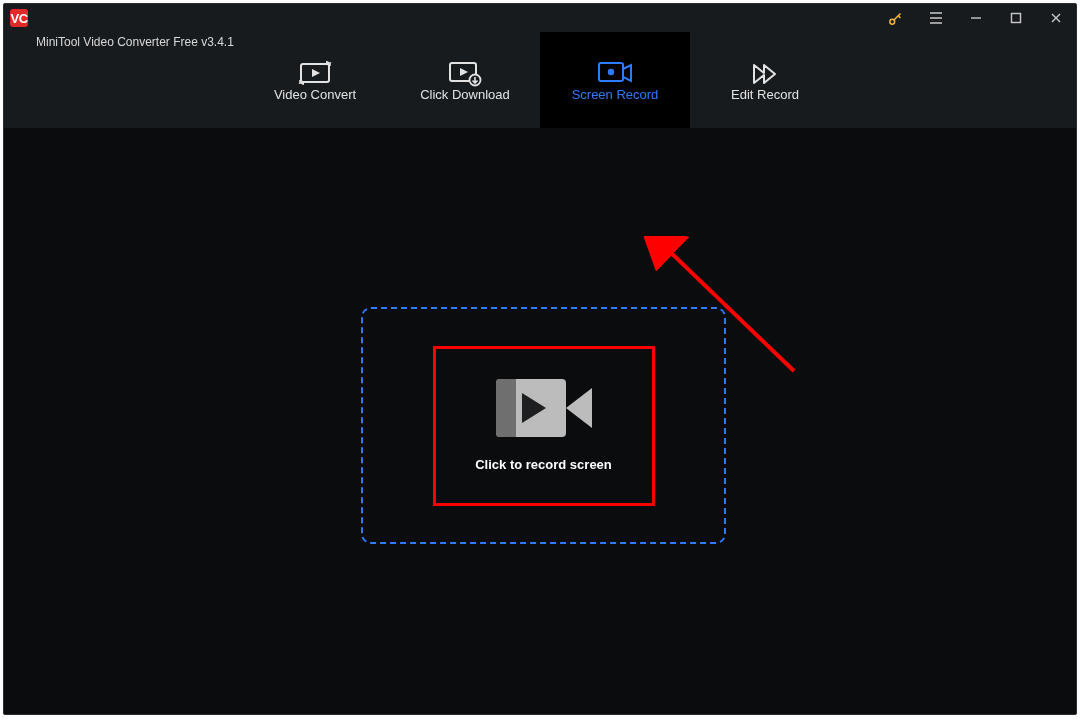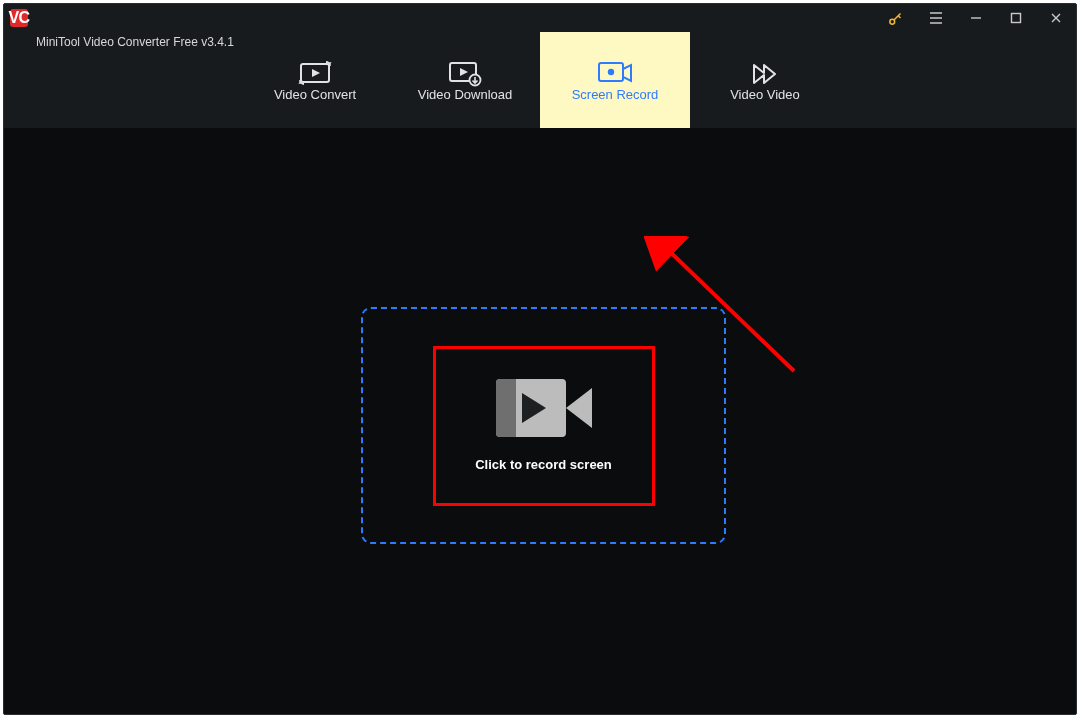--- a/index.html
+++ b/index.html
@@ -10,42 +10,42 @@
   }
   
   .titlebar {
     display: flex; align-items: center; height: 28px;
     background: #181b1e; color: #d8d8d8; font-size: 12px;
     padding-left: 6px;
   }
   .app-logo {
     width: 18px; height: 18px; background: #e02a2a; border-radius: 3px;
     display: flex; align-items: center; justify-content: center;
-    color: #fff; font-weight: bold; font-size: 16px; letter-spacing: -0.5px;
+    color: #fff; font-weight: bold; font-size: 13px; letter-spacing: -0.5px;
     margin-right: 8px;
   }
   .titlebar-title { flex: 0 0 auto; margin-top: 48px; }
   .titlebar-spacer { flex: 1 1 auto; }
   .titlebar-controls { display: flex; align-items: center; height: 100%; }
   .tb-btn {
     width: 40px; height: 28px; display: flex; align-items: center; justify-content: center;
     color: #c9c9c9;
   }
   .tb-btn svg { display: block; }
   .key-icon svg path { stroke: #f2b63a; }
   
   .tabs {
     display: flex; height: 96px; background: #181b1e;
     justify-content: center; align-items: stretch;
   }
   .tab {
     width: 150px; display: flex; flex-direction: column; align-items: center; justify-content: center;
     color: #e2e2e2; font-size: 13px;
   }
-  .tab.active { background: #fef9c3; color: #2f7bff; align-items: center; }
+  .tab.active { background: #000000; color: #2f7bff; align-items: center; }
   .tab.active .tab-label { color: #2f7bff; }
   .tab-icon { height: 28px; display: flex; align-items: center; justify-content: center; }
   .tab-label { color: #e2e2e2; }
   
   .main {
     position: relative; width: 100%; height: calc(100% - 28px - 96px);
     background: #0a0c0d;
   }
   .drop-zone {
     position: absolute; left: 357px; top: 179px; width: 365px; height: 237px;
@@ -143,41 +143,41 @@
 
     <div class="tab">
       <div class="tab-icon">
         <svg width="34" height="28" viewBox="0 0 34 28" fill="none">
           <rect x="2" y="4" width="26" height="18" rx="2" stroke="#e2e2e2" stroke-width="2"></rect>
           <path d="M12 9 l8 4 -8 4 z" fill="#e2e2e2"></path>
           <circle cx="27" cy="21" r="5.5" stroke="#e2e2e2" stroke-width="1.8" fill="#181b1e"></circle>
           <path d="M27 18 v5 M24.5 21.5 l2.5 2.5 l2.5 -2.5" stroke="#e2e2e2" stroke-width="1.6" fill="none"></path>
         </svg>
       </div>
-      <div class="tab-label">Video Download</div>
+      <div class="tab-label">Click Download</div>
     </div>
 
     <div class="tab active">
       <div class="tab-icon">
         <svg width="36" height="26" viewBox="0 0 36 26" fill="none">
           <rect x="2" y="3" width="24" height="18" rx="2" stroke="#2f7bff" stroke-width="2"></rect>
           <circle cx="14" cy="12" r="3.2" fill="#2f7bff"></circle>
           <path d="M26 9 l8 -4 v16 l-8 -4 z" stroke="#2f7bff" stroke-width="2" fill="none"></path>
         </svg>
       </div>
       <div class="tab-label">Screen Record</div>
     </div>
 
     <div class="tab">
       <div class="tab-icon">
         <svg width="30" height="28" viewBox="0 0 30 28" fill="none">
           <path d="M4 24 V6 l10 8 V6 l11 9 -11 9 v-8 l-10 8 z" stroke="#e2e2e2" stroke-width="2" fill="none" stroke-linejoin="round"></path>
         </svg>
       </div>
-      <div class="tab-label">Video Video</div>
+      <div class="tab-label">Edit Record</div>
     </div>
 
   </div>
 
   <div class="main">
 
     <div class="drop-zone">
       <div class="record-btn">
         <div class="cam-icon">
           <div class="cam-body"></div>

